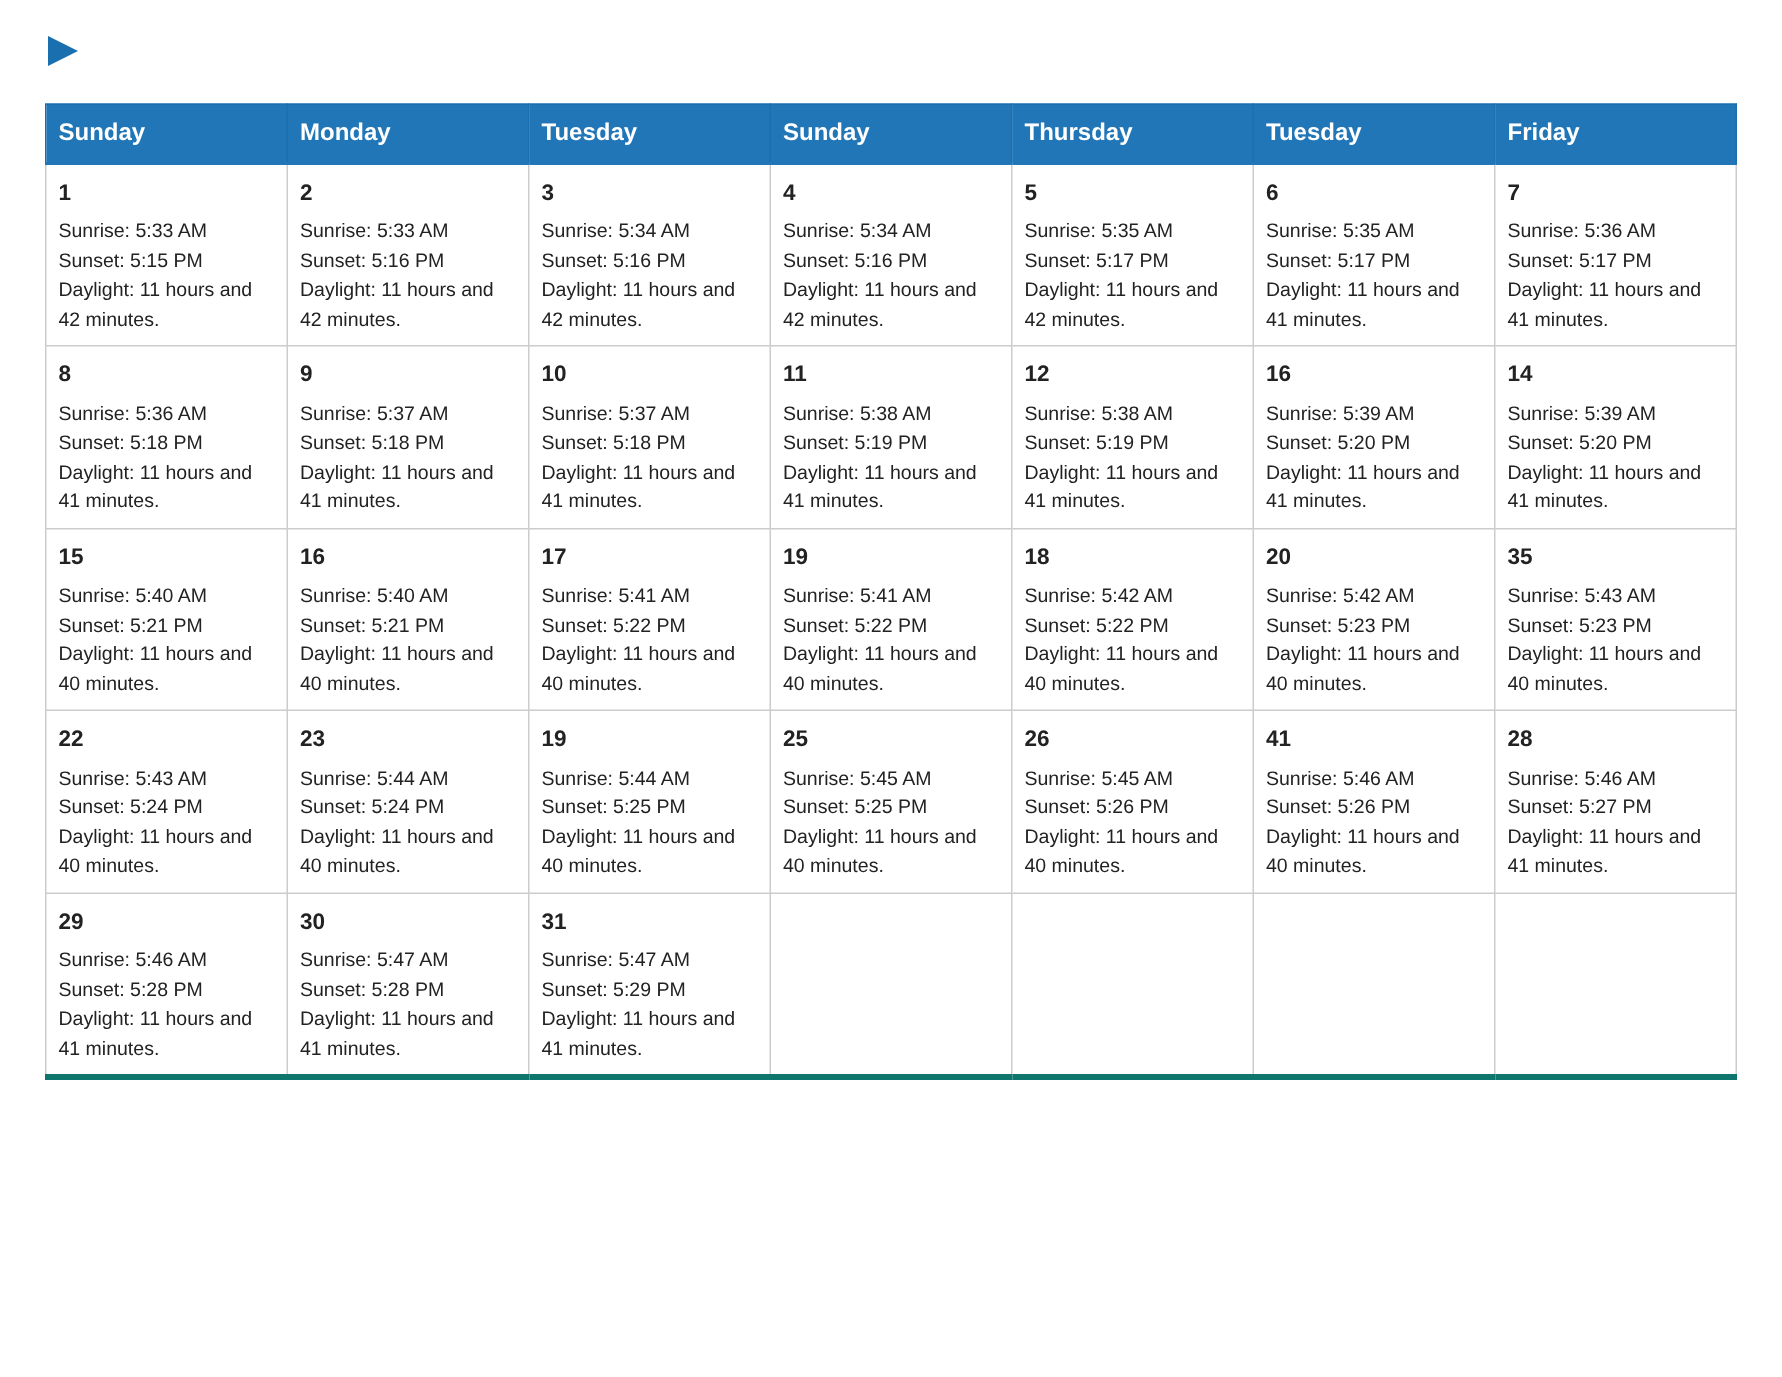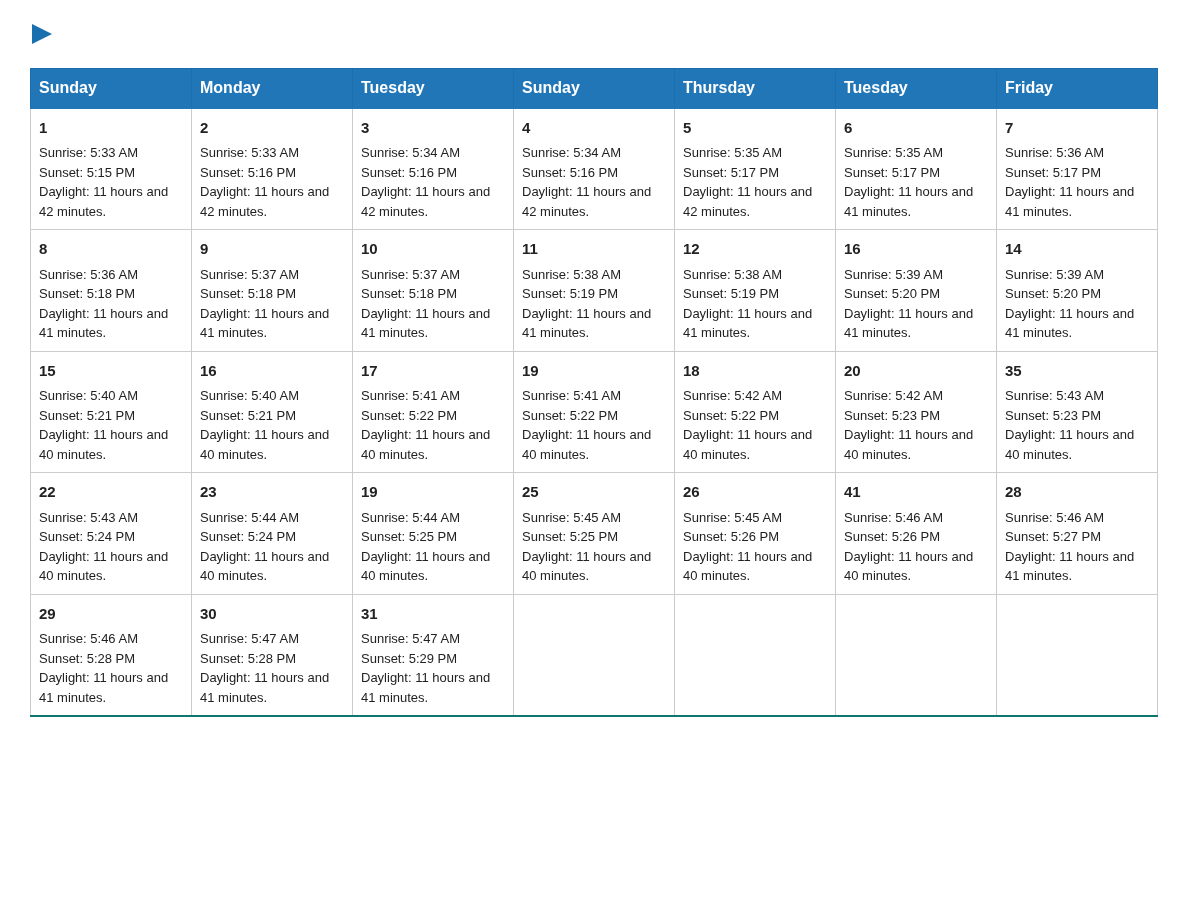--- a/index.html
+++ b/index.html
@@ -67,21 +67,21 @@
       min-height: 100px;
       line-height: 1.5;
     }
     .calendar tbody tr td .day-num {
       font-size: 15px;
       font-weight: bold;
       display: block;
       margin-bottom: 4px;
     }
     .calendar tbody tr:last-child td {
-      border-bottom: 2px solid #0f766e;
+      border-bottom: 4px solid #0f766e;
     }
     .calendar tbody tr:first-child td {
       border-top: 2px solid #2176b8;
     }
     .calendar tbody tr td:empty {
       background: #fff;
     }
   </style>
 </head>
 <body>

